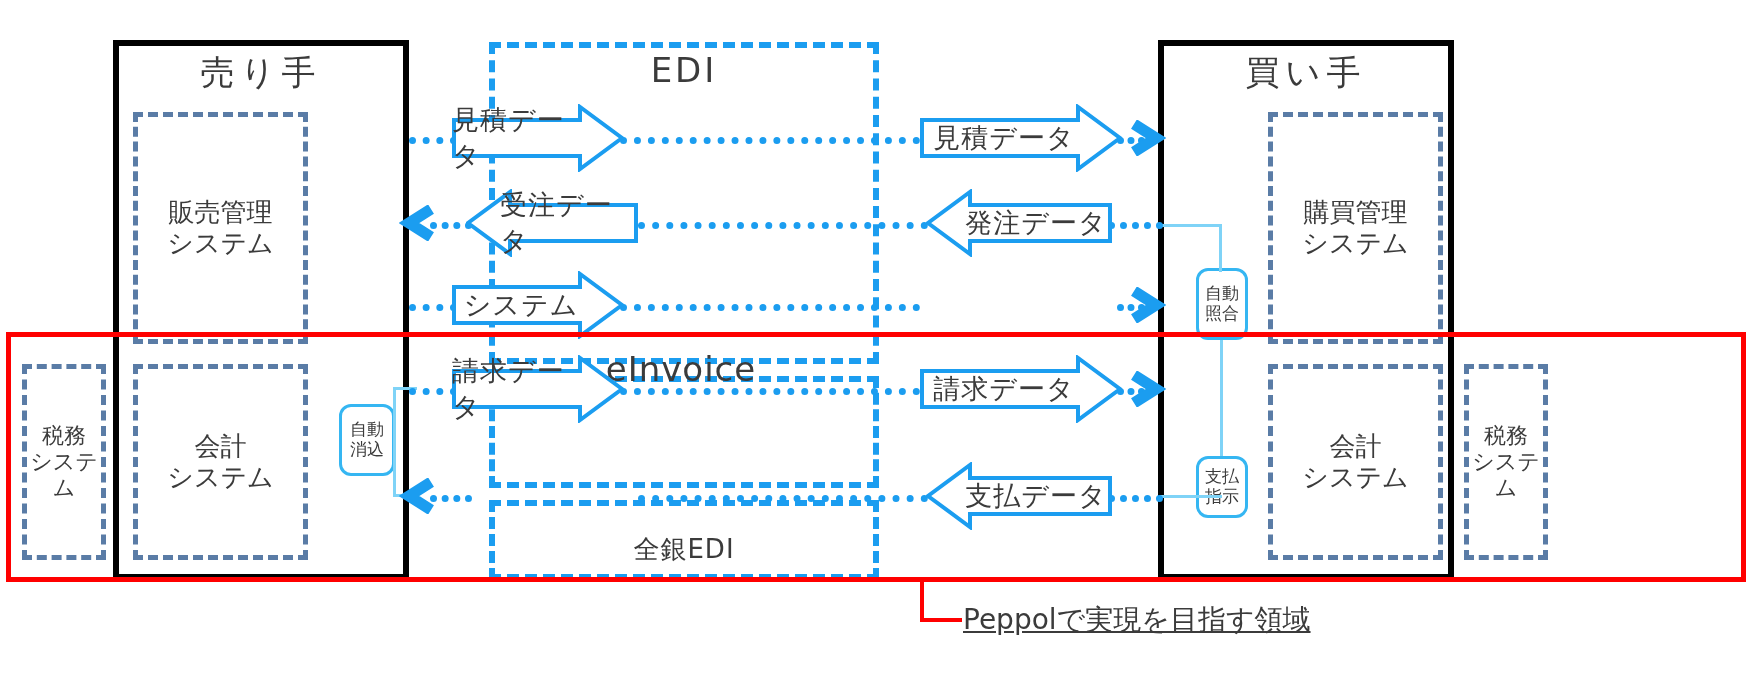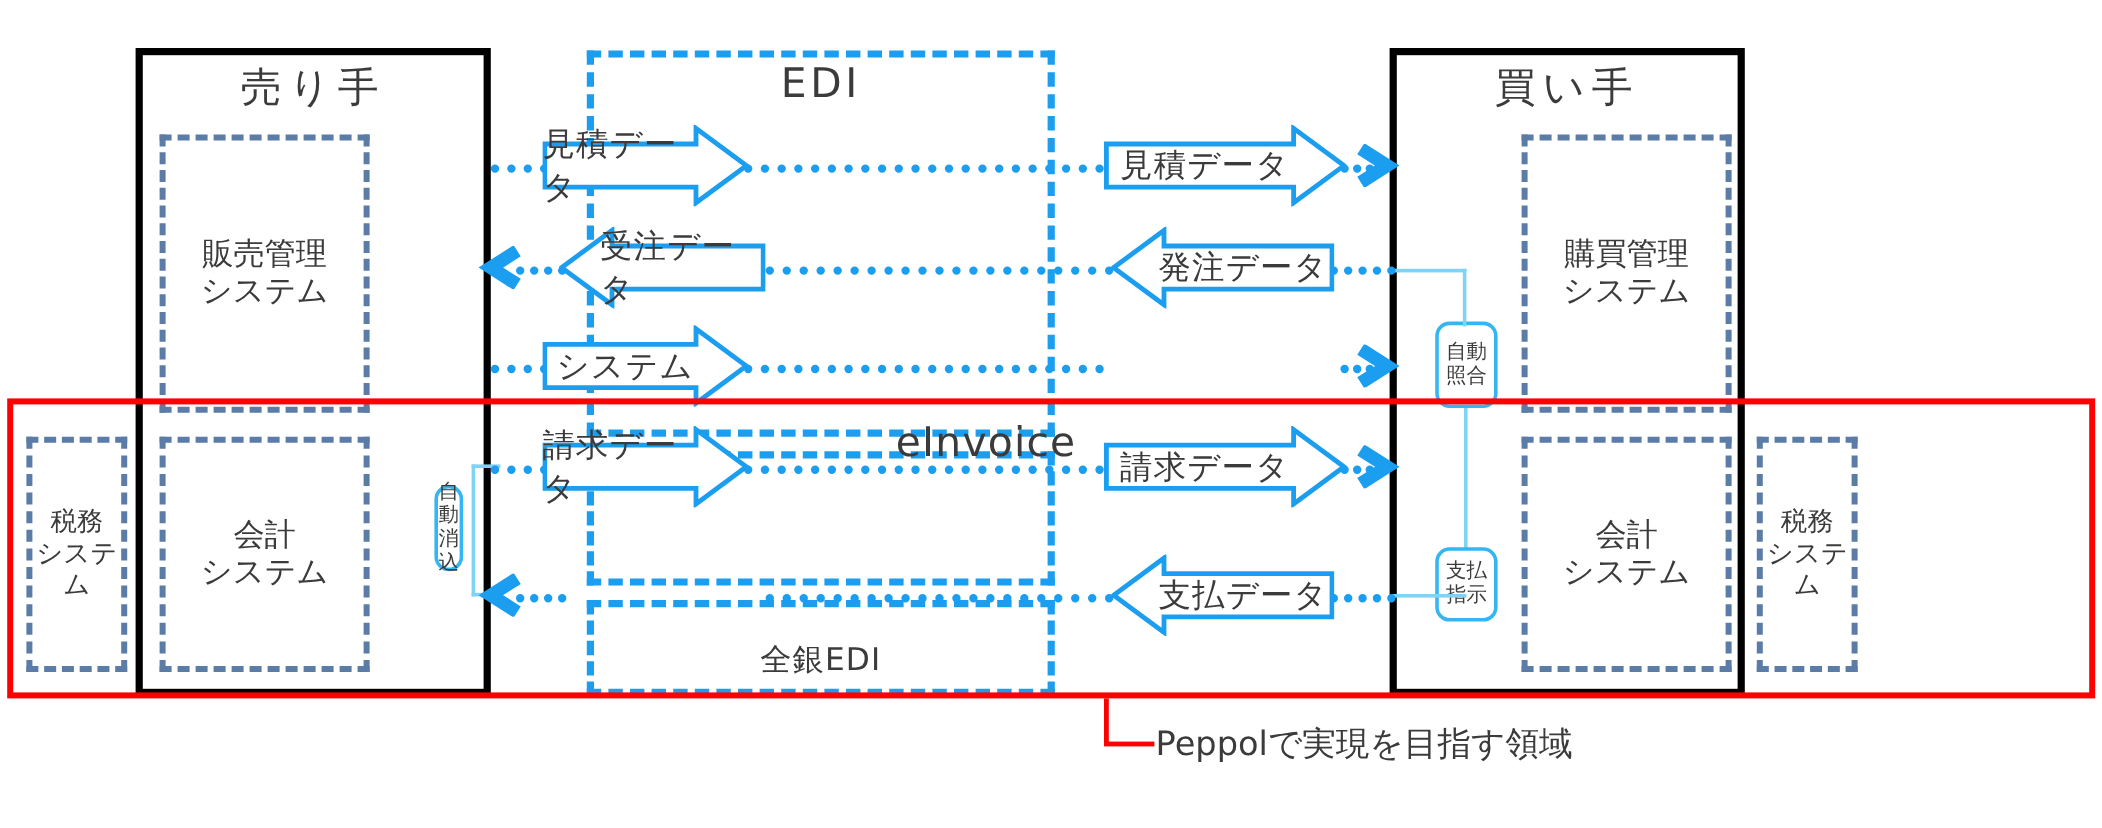--- a/index.html
+++ b/index.html
@@ -36,21 +36,21 @@
 
   
   .miniBox{border:3px solid #35b6f2;border-radius:12px;background:#fff;
       display:flex;align-items:center;justify-content:center;text-align:center;
       color:#3b3b3b;font-size:17px;line-height:1.15;font-family:"DejaVu Sans",sans-serif;}
 
   
   .redrect{border:5px solid #ff0000;background:transparent;}
   .redleader{background:#ff0000;}
   .redcaption{position:absolute;color:#3b3b3b;font-size:28px;
-      font-family:"DejaVu Sans",sans-serif;white-space:nowrap;}
+      font-family:"DejaVu Sans",sans-serif;white-space:nowrap;text-decoration:underline;}
 
   .thinline{background:#7fd3f7;}
 </style>
 </head>
 <body>
 
 <div id="stage">
 
   <div class="abs party" style="left:113px;top:8px;width:296px;height:540px;"></div>
   <div class="abs party-title" style="left:113px;top:18px;width:296px;">売り手</div>
@@ -70,21 +70,21 @@
   </div>
 
   <div class="abs sysbox" style="left:22px;top:332px;width:84px;height:196px;font-size:22px;">
     <div>
       <span>税務</span>
       <span>システ</span>
       <span>ム</span>
     </div>
   </div>
 
-  <div class="abs miniBox" style="left:362px;top:372px;width:24px;height:72px;">
+  <div class="abs miniBox" style="left:339px;top:372px;width:56px;height:72px;">
     <div>
       <span>自動</span>
       <span>消込</span>
     </div>
   </div>
 
   <div class="abs thinline" style="left:393px;top:355px;width:3px;height:110px;"></div>
   <div class="abs thinline" style="left:393px;top:355px;width:24px;height:3px;"></div>
   <div class="abs thinline" style="left:393px;top:462px;width:24px;height:3px;"></div>
 
@@ -128,21 +128,21 @@
   </div>
 
   <div class="abs thinline" style="left:1160px;top:192px;width:62px;height:3px;"></div>
   <div class="abs thinline" style="left:1219px;top:192px;width:3px;height:48px;"></div>
   <div class="abs thinline" style="left:1160px;top:463px;width:62px;height:3px;"></div>
 
   <div class="abs netbox" style="left:489px;top:10px;width:390px;height:322px;"></div>
   <div class="abs netlabel" style="left:489px;top:18px;width:390px;font-size:34px;letter-spacing:3px;">EDI</div>
 
   <div class="abs netbox" style="left:489px;top:344px;width:390px;height:112px;"></div>
-  <div class="abs netlabel" style="left:507px;top:317px;width:390px;font-size:34px;letter-spacing:1px;text-align:right;">eInvoice</div>
+  <div class="abs netlabel" style="left:486px;top:317px;width:390px;font-size:34px;letter-spacing:1px;">eInvoice</div>
 
   <div class="abs netbox" style="left:489px;top:468px;width:390px;height:80px;"></div>
   <div class="abs netlabel" style="left:489px;top:500px;width:390px;font-size:26px;letter-spacing:1px;">全銀EDI</div>
 
   <div class="abs dotline" style="left:409px;top:105px;width:48px;"></div>
   <div class="abs dotline" style="left:620px;top:105px;width:300px;"></div>
   <div class="abs dotline" style="left:1117px;top:105px;width:28px;"></div>
 
   <div class="arrowwrap" style="left:452px;top:72px;width:172px;height:68px;">
     <svg width="172" height="68" viewBox="0 0 172 68">

